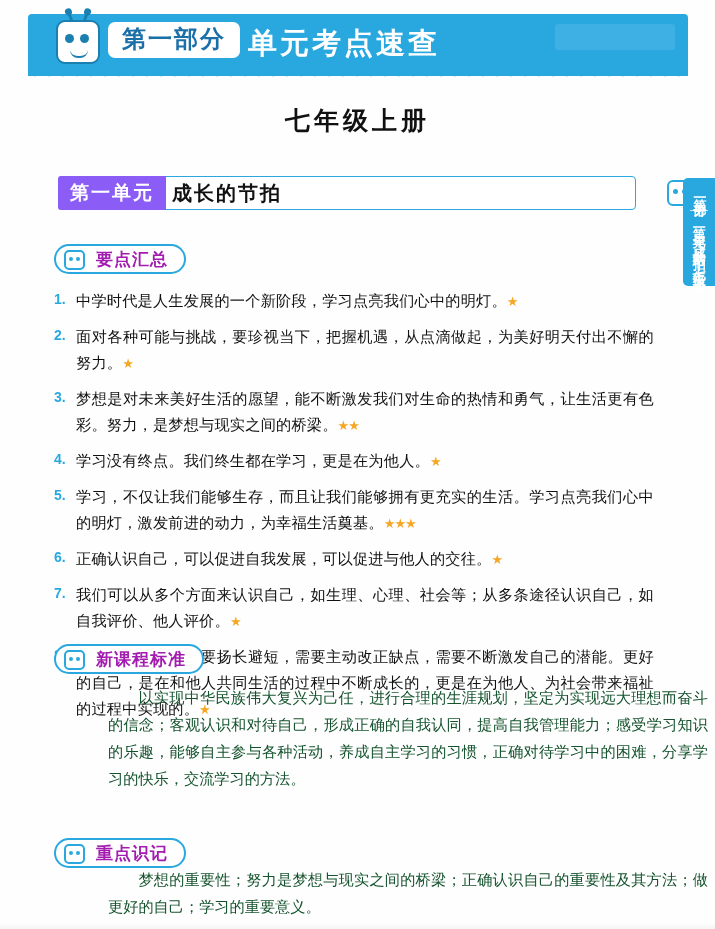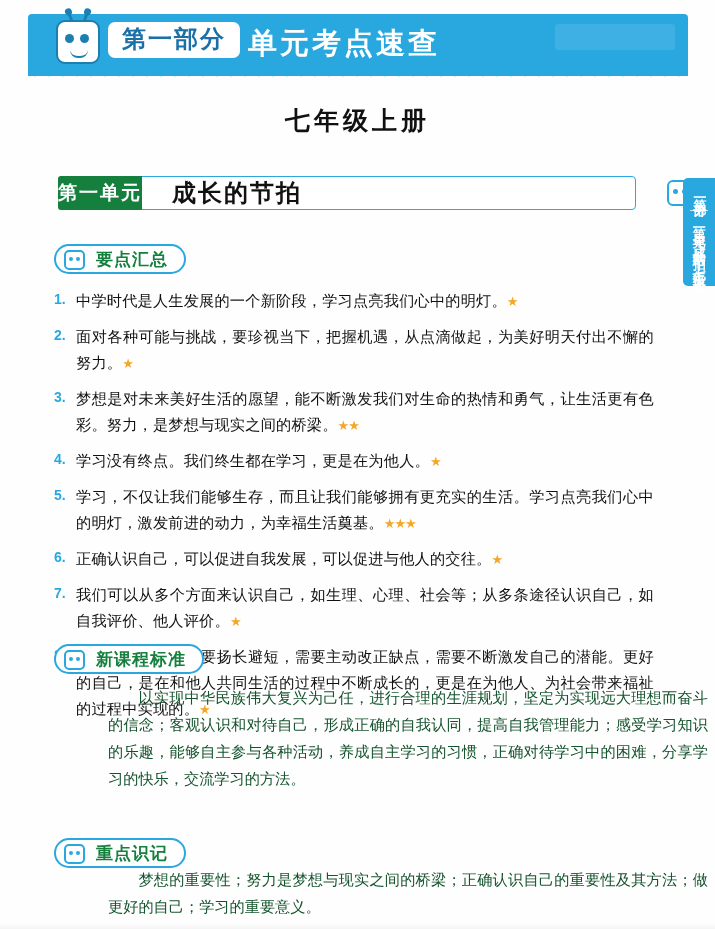--- a/index.html
+++ b/index.html
@@ -147,35 +147,35 @@
     left: 58px; top: 176px;
     width: 578px; height: 34px;
     border: 1.6px solid #29a8e0;
     border-radius: 4px;
     background: #fff;
   }
   .unit-label {
     position: absolute;
     left: 58px; top: 176px;
     height: 34px;
-    padding: 0 0;
-    background: #15803d;
+    padding: 0 12px;
+    background: #8b5cf6;
     color: #fff;
     font-size: 19px;
     font-weight: bold;
     letter-spacing: 2px;
     line-height: 34px;
     border-radius: 3px 0 0 3px;
   }
   .unit-name {
     position: absolute;
     left: 172px; top: 176px;
     height: 34px;
     line-height: 34px;
-    font-size: 24px;
+    font-size: 20px;
     font-weight: bold;
     color: #111;
     letter-spacing: 2px;
     text-align: center;
   }
   .unit-mascot {
     position: absolute;
     right: 22px; top: 180px;
     width: 26px; height: 26px;
     border: 2px solid #29a8e0;
@@ -192,21 +192,21 @@
   .sec-head {
     position: absolute;
     height: 30px;
     border: 2px solid #29a8e0;
     border-radius: 15px;
     background: #ffffff;
     padding: 0 16px 0 40px;
     line-height: 27px;
     font-size: 17px;
     font-weight: bold;
-    color: #15803d;
+    color: #a21caf;
     letter-spacing: 1px;
   }
   .sec-head .sec-mascot {
     position: absolute;
     left: 8px; top: 4px;
     width: 21px; height: 20px;
     border: 2px solid #29a8e0;
     border-radius: 5px;
     background: #fff;
   }

